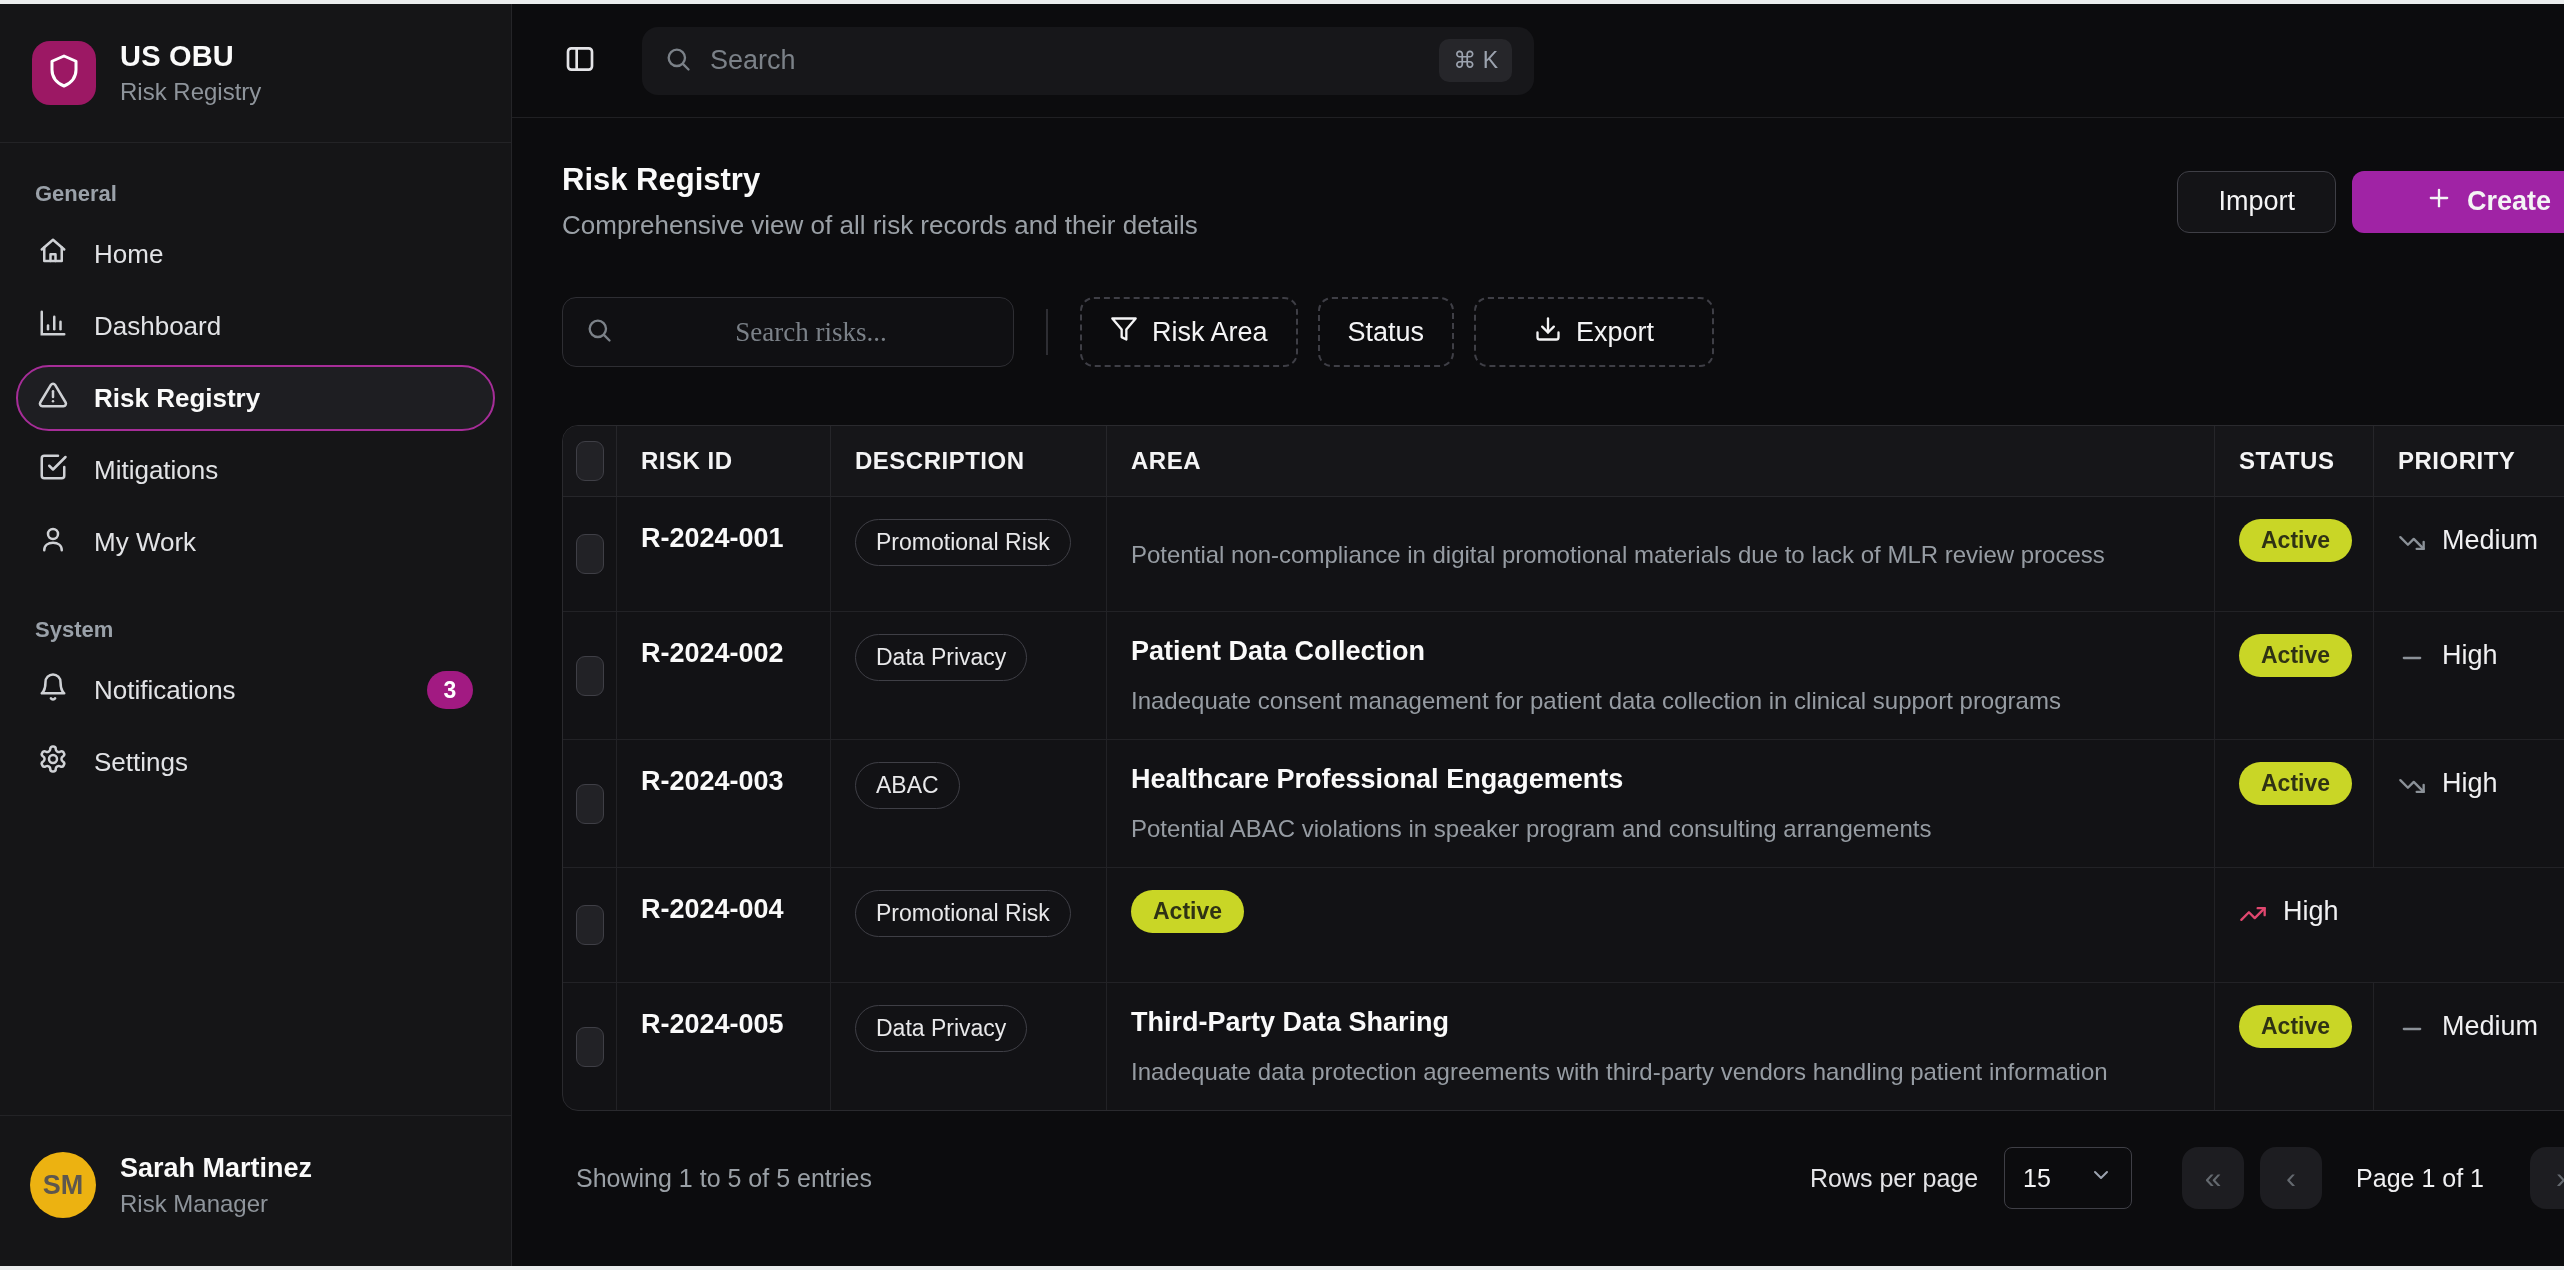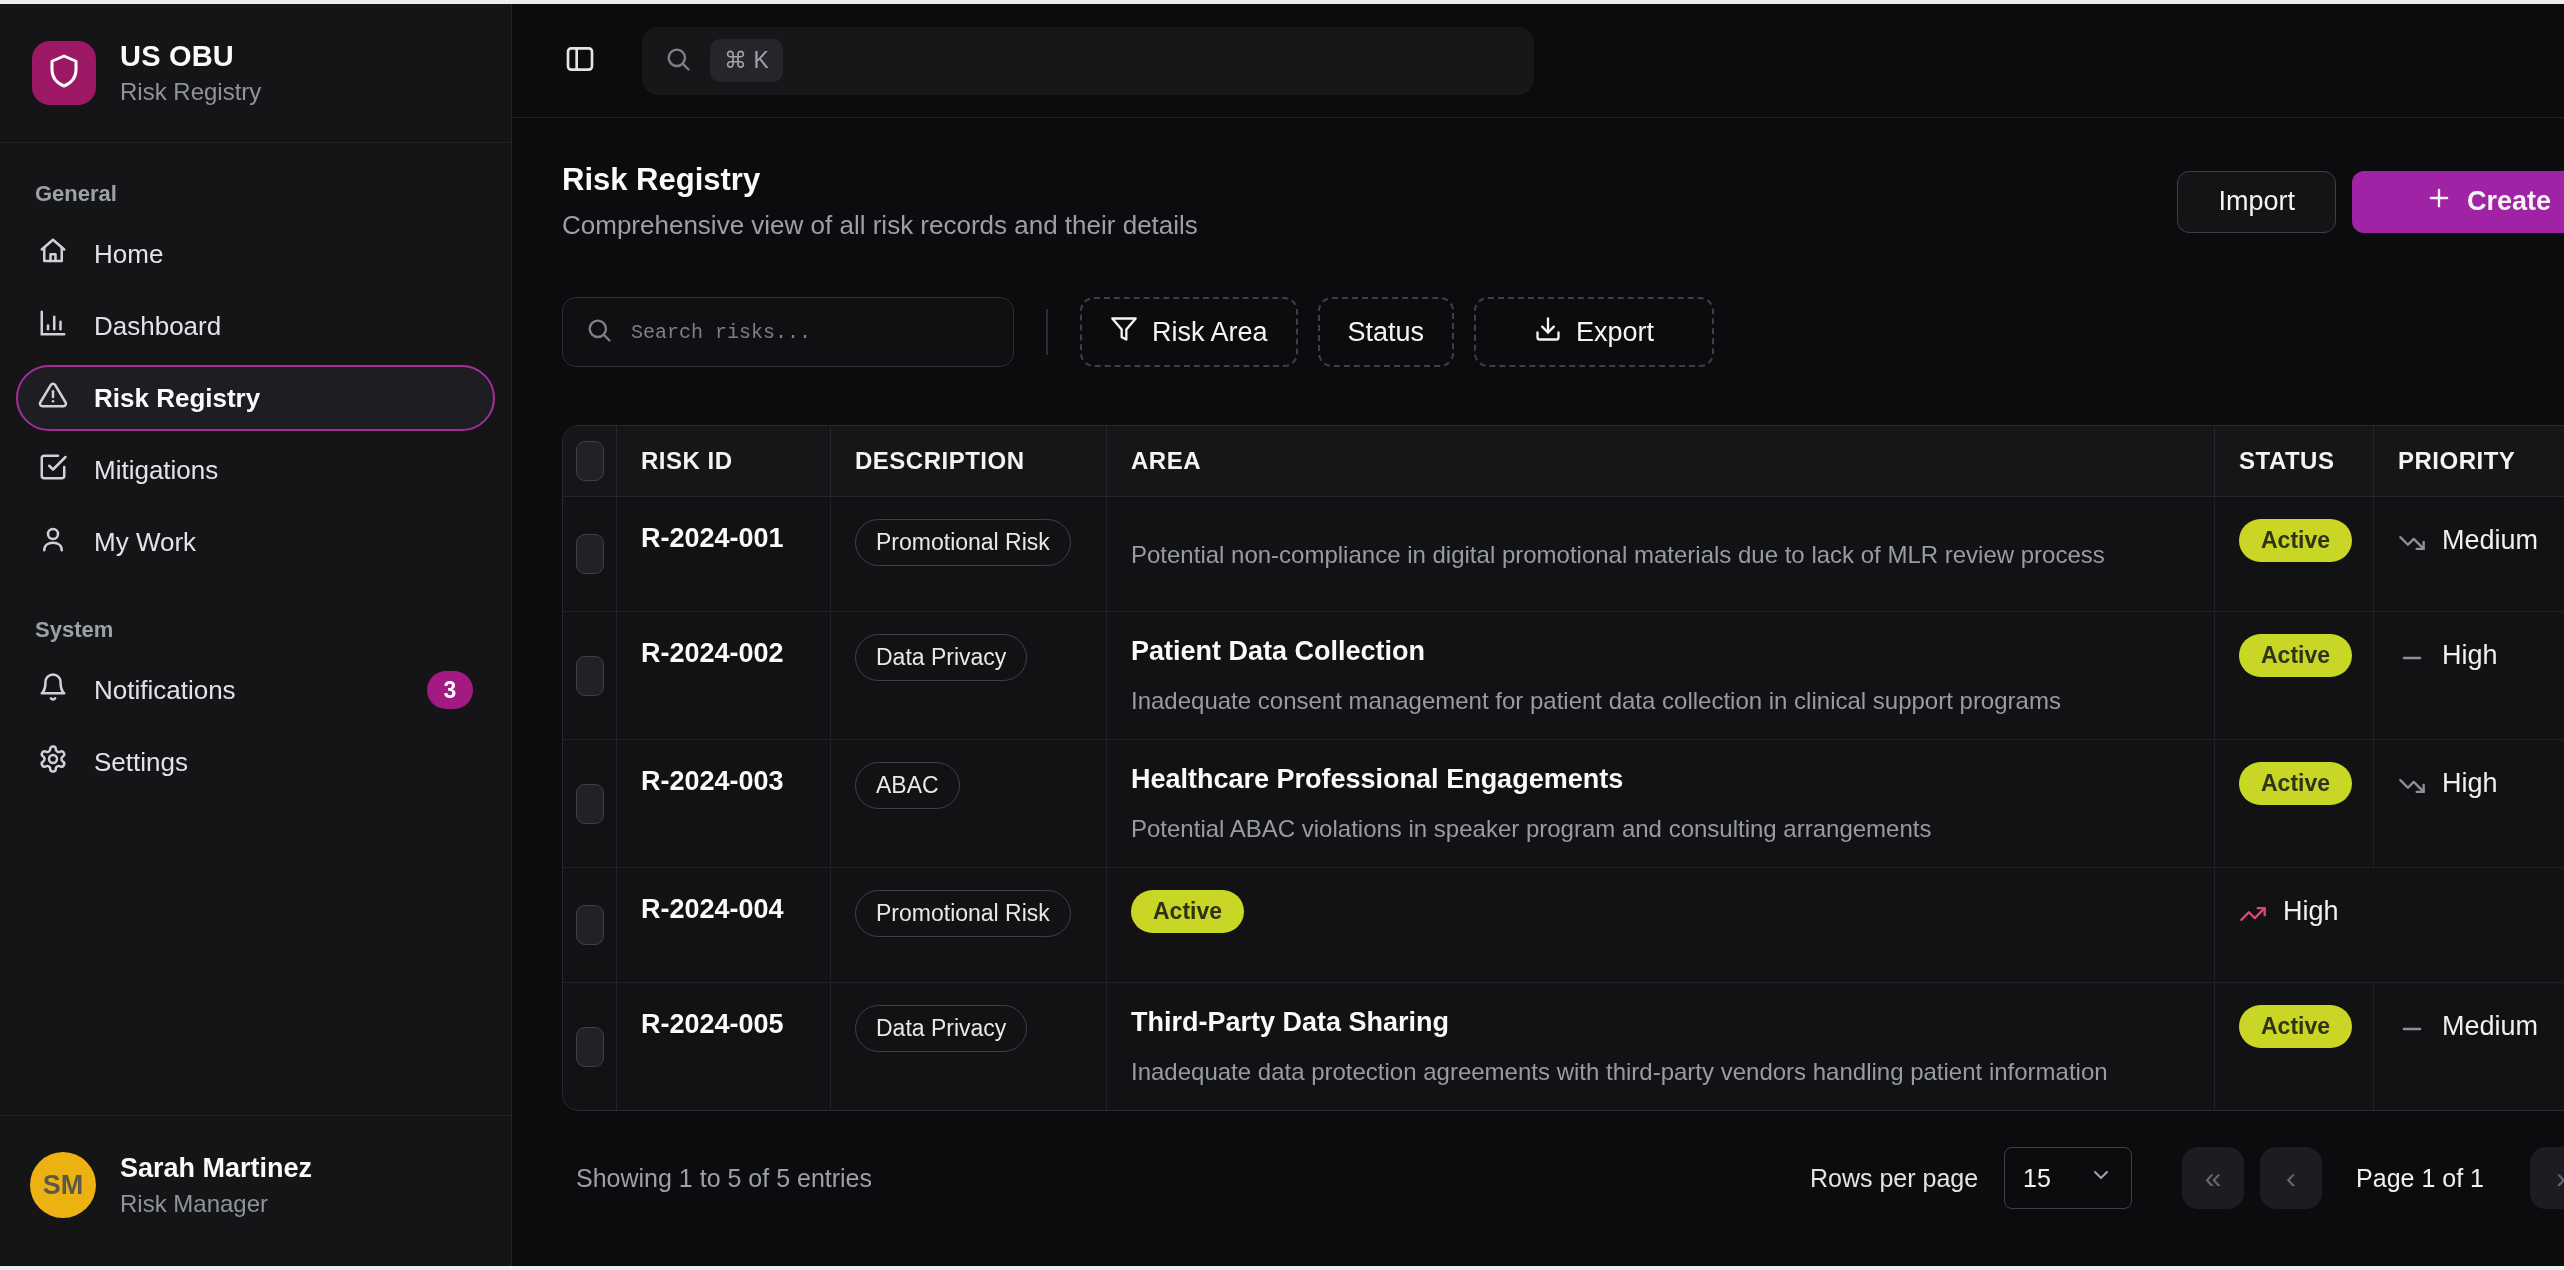--- a/index.html
+++ b/index.html
@@ -64,21 +64,21 @@
     border-radius:12px; font-size:27px; color:#f4f4f5; cursor:pointer; white-space:nowrap; }
   .btn svg { width:28px; height:28px; flex:none; }
   .btn-outline { border:1px solid #3f3f46; background:#141417; padding:0 40px; }
   .btn-primary { background:#a023a5; padding:0 36px; min-width:272px; font-weight:600; }
 
   .filters-row { margin-top:56px; display:flex; align-items:center; }
   .risk-search { width:452px; height:70px; border:1px solid #2e2e33; border-radius:14px;
     background:#101013; display:flex; align-items:center; padding:0 22px; gap:18px; }
   .risk-search svg { width:28px; height:28px; color:#7b8188; flex:none; }
   .risk-search input { flex:1; min-width:0; background:transparent; border:none; outline:none;
-    font-size:20px; color:#e4e4e7; font-family:Liberation Mono, monospace; }
+    font-size:27px; color:#e4e4e7; font-family:Liberation Serif, serif;text-align:center; }
   .risk-search input::placeholder { color:#7b8188; }
   .vdivider { width:2px; height:46px; background:#2e2e33; margin:0 32px; }
   .btn-dashed { border:2px dashed #3f3f46; background:transparent; padding:0 28px; height:70px; border-radius:14px; }
   .btn-dashed + .btn-dashed { margin-left:20px; }
   .export-btn { margin-left:auto; min-width:240px; }
 
   
   .table-wrap { margin-top:58px; width:2101px; border:1px solid #2a2a2e; border-radius:16px;
     background:#121215; overflow:hidden; }
   .thead, .trow { display:grid; grid-template-columns:54px 214px 276px 1108px 159px 290px; }
@@ -282,20 +282,21 @@
     <div class="topbar">
       <div class="panel-btn">
         <span><svg viewBox="0 0 24 24" width="32" height="32">
               <use href="#i-panel"></use>
             </svg></span>
       </div>
       <div class="topsearch">
         <span><svg viewBox="0 0 24 24" width="28" height="28">
               <use href="#i-search"></use>
             </svg></span>
+        <input placeholder="Search" style="">
         <span class="kbd">⌘ K</span>
       </div>
     </div>
 
     <div class="content">
       <div class="page-head">
         <div>
           <div class="page-title">Risk Registry</div>
           <div class="page-sub">Comprehensive view of all risk records and their details</div>
         </div>

